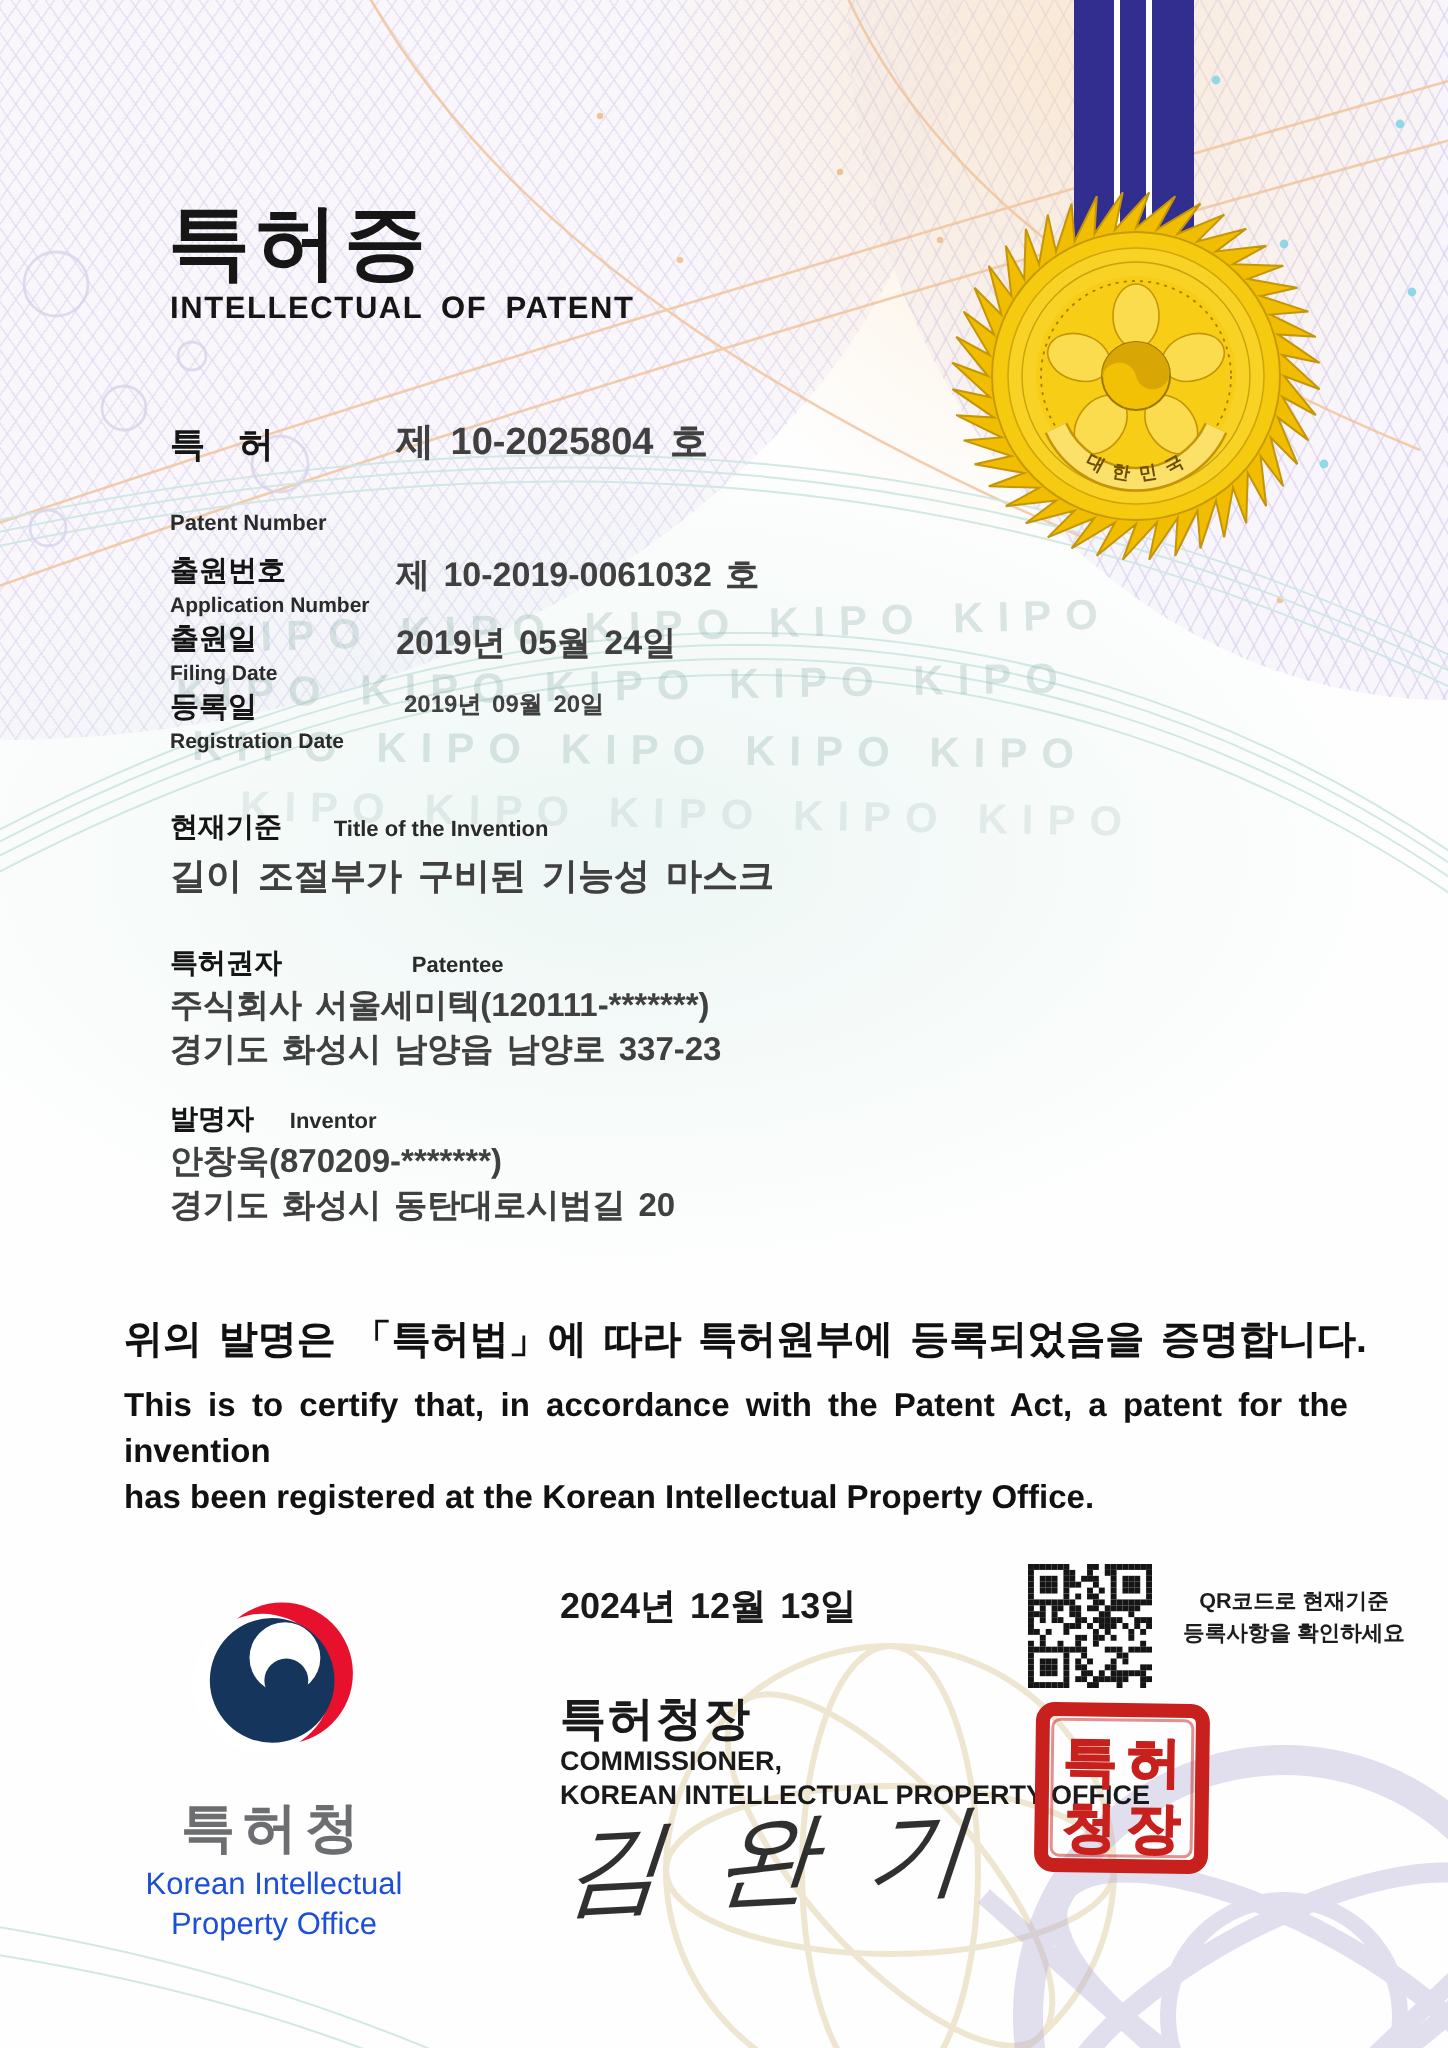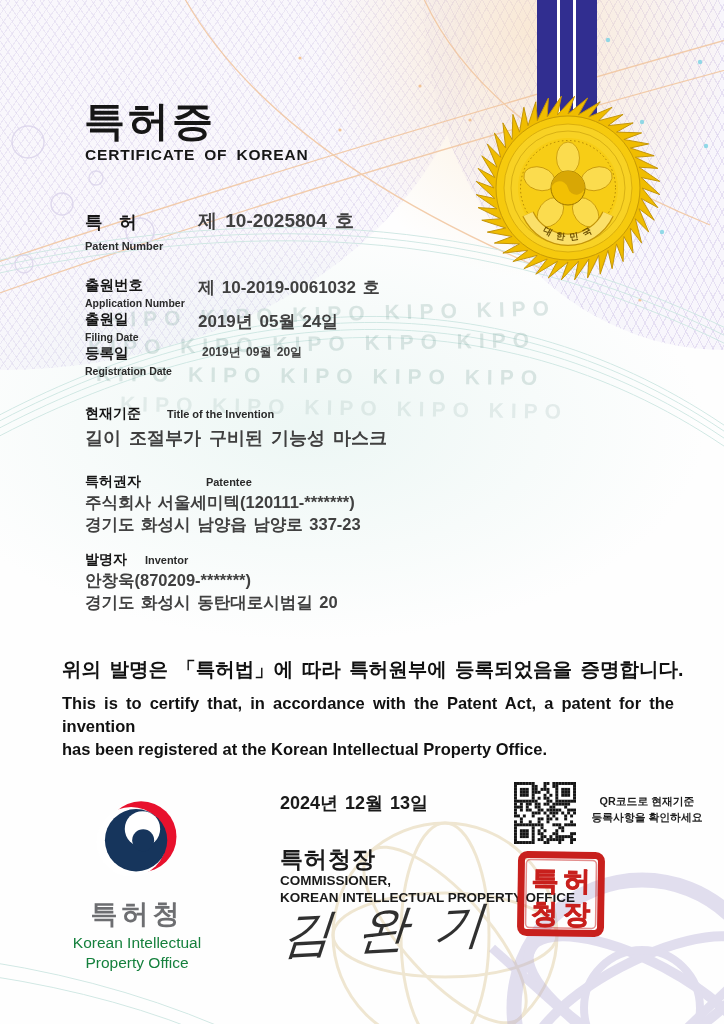--- a/index.html
+++ b/index.html
@@ -29,21 +29,21 @@
   .seal{position:absolute;left:517px;top:851px;width:88px;height:86px;transform:rotate(.8deg);}
   .qr{position:absolute;left:514px;top:782px;width:62px;height:62px;}
 
   .kr-title{position:absolute;left:84px;top:94px;font-size:41px;font-weight:700;letter-spacing:3px;color:#161616;}
   .en-title{position:absolute;left:85px;top:146px;font-size:15.5px;font-weight:700;letter-spacing:.8px;word-spacing:4px;color:#161616;}
 
   .lbl-kr{font-weight:700;color:#151515;}
   .lbl-en{font-weight:700;color:#2a2a2a;}
   .val{font-weight:700;color:#404040;}
   .f-patent-kr{position:absolute;left:85px;top:210px;font-size:17.5px;letter-spacing:6px;}
-  .f-patent-en{position:absolute;left:85px;top:240px;font-size:11px;}
+  .f-patent-en{position:absolute;left:85px;top:256px;font-size:11px;}
   .f-patent-val{position:absolute;left:198px;top:208px;font-size:19px;word-spacing:3px;}
   .f-app-kr{position:absolute;left:85px;top:276px;font-size:14.5px;}
   .f-app-en{position:absolute;left:85px;top:297px;font-size:10.5px;}
   .f-app-val{position:absolute;left:198px;top:276px;font-size:17px;word-spacing:2px;}
   .f-fil-kr{position:absolute;left:85px;top:310px;font-size:14.5px;}
   .f-fil-en{position:absolute;left:85px;top:331px;font-size:10.5px;}
   .f-fil-val{position:absolute;left:198px;top:310px;font-size:17px;word-spacing:2px;}
   .f-reg-kr{position:absolute;left:85px;top:344px;font-size:14.5px;}
   .f-reg-en{position:absolute;left:85px;top:365px;font-size:10.5px;}
   .f-reg-val{position:absolute;left:202px;top:344px;font-size:12px;word-spacing:2px;}
@@ -72,21 +72,21 @@
   .comm-en1{position:absolute;left:280px;top:873px;font-size:13.5px;font-weight:700;}
   .comm-en2{position:absolute;left:280px;top:890px;font-size:13.5px;font-weight:700;}
   .signature{position:absolute;left:282px;top:896px;font-size:50px;font-weight:300;font-style:italic;
      letter-spacing:26px;color:#141414;transform:rotate(-3deg) skewX(-8deg);opacity:.88;
      font-family:"DejaVu Serif","Liberation Serif",serif;}
 
   .logo-sym{position:absolute;left:95px;top:797px;width:85px;height:85px;}
   .logo-kr{position:absolute;left:37px;top:896px;width:200px;text-align:center;font-size:27px;font-weight:600;
      letter-spacing:4px;color:#6d6e71;}
   .logo-en{position:absolute;left:37px;top:933px;width:200px;text-align:center;font-size:15.5px;font-weight:500;
-     line-height:20px;color:#15803d;}
+     line-height:20px;color:#1d4ed8;}
 
   .kipo-wm{position:absolute;font-size:21px;font-weight:800;letter-spacing:7px;color:rgba(143,176,168,.30);white-space:nowrap;}
   .wm1{left:108px;top:302px;transform:rotate(-1.5deg);}
   .wm2{left:88px;top:332px;transform:rotate(-1deg);}
   .wm3{left:96px;top:364px;transform:rotate(.5deg);}
   .wm4{left:120px;top:396px;transform:rotate(1deg);color:rgba(143,176,168,.20);}
 </style>
 </head>
 <body>
 
@@ -193,21 +193,21 @@
     <path d="M-17,0 A17,17 0 0 1 17,0 A8.5,8.5 0 0 1 0,0 A8.5,8.5 0 0 0 -17,0 Z" fill="#d8a705" transform="rotate(-12)"></path>
     <path id="bannerArc" d="M -40 26 A 44 44 0 0 0 40 26" fill="none"></path>
     <path d="M -40 26 A 44 44 0 0 0 40 26" fill="none" stroke="#c49509" stroke-width="12.5"></path>
     <path d="M -40 26 A 44 44 0 0 0 40 26" fill="none" stroke="#fbe06a" stroke-width="10"></path>
     <text font-size="9" font-weight="bold" fill="#6b4e00" letter-spacing="1.5">
       <textPath href="#bannerArc" startOffset="50%" text-anchor="middle">대 한 민 국</textPath>
     </text>
   </svg>
 
   <div class="kr-title">특허증</div>
-  <div class="en-title">CERTIFICATE  OF  KOREAN</div>
+  <div class="en-title">INTELLECTUAL  OF  PATENT</div>
 
   <div class="f-patent-kr lbl-kr">특 허</div>
   <div class="f-patent-en lbl-en">Patent Number</div>
   <div class="f-patent-val val">제 10-2025804 호</div>
 
   <div class="f-app-kr lbl-kr">출원번호</div>
   <div class="f-app-en lbl-en">Application Number</div>
   <div class="f-app-val val">제 10-2019-0061032 호</div>
 
   <div class="f-fil-kr lbl-kr">출원일</div>

